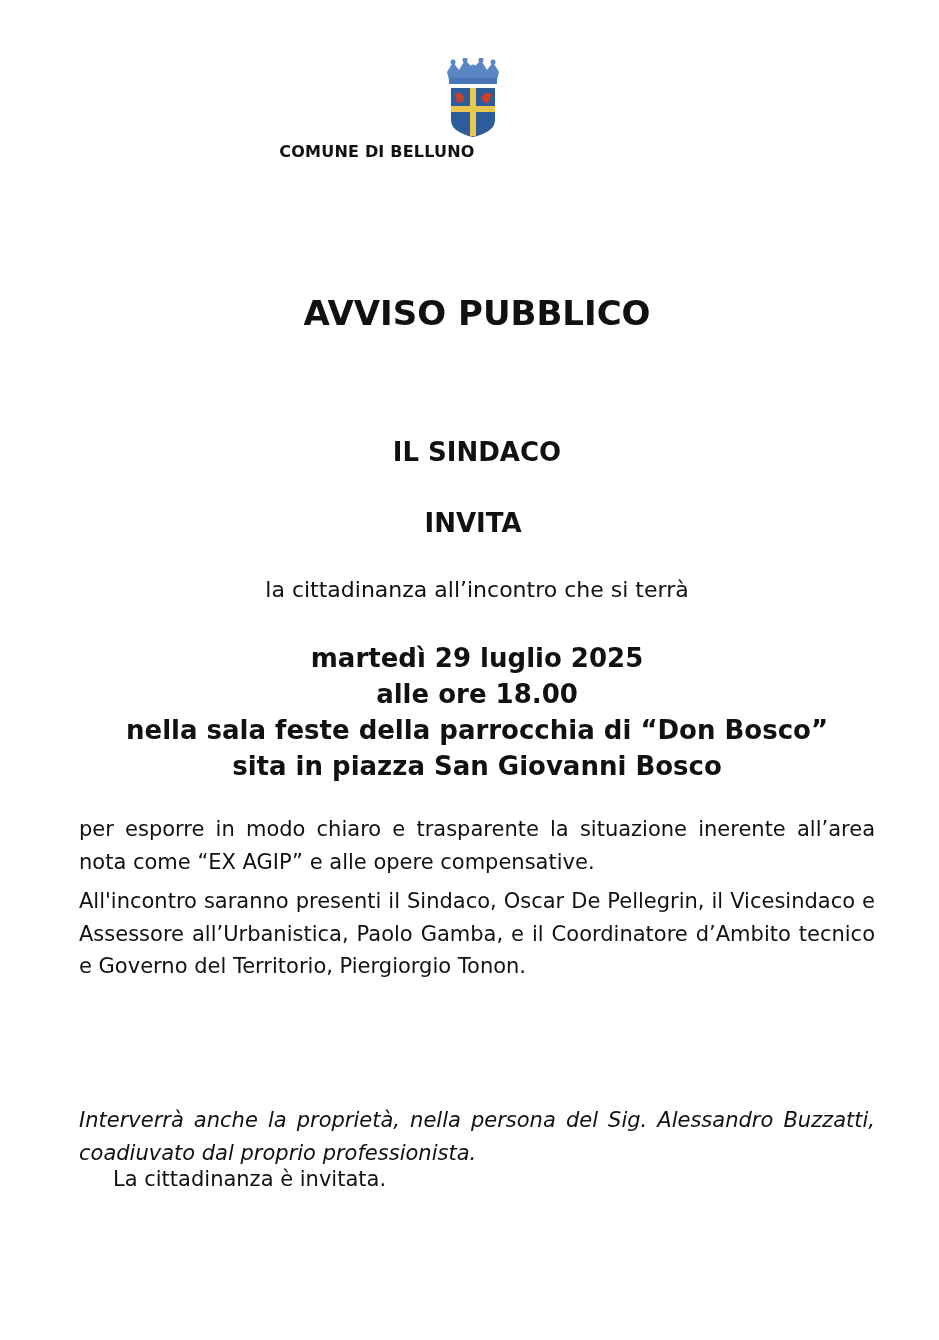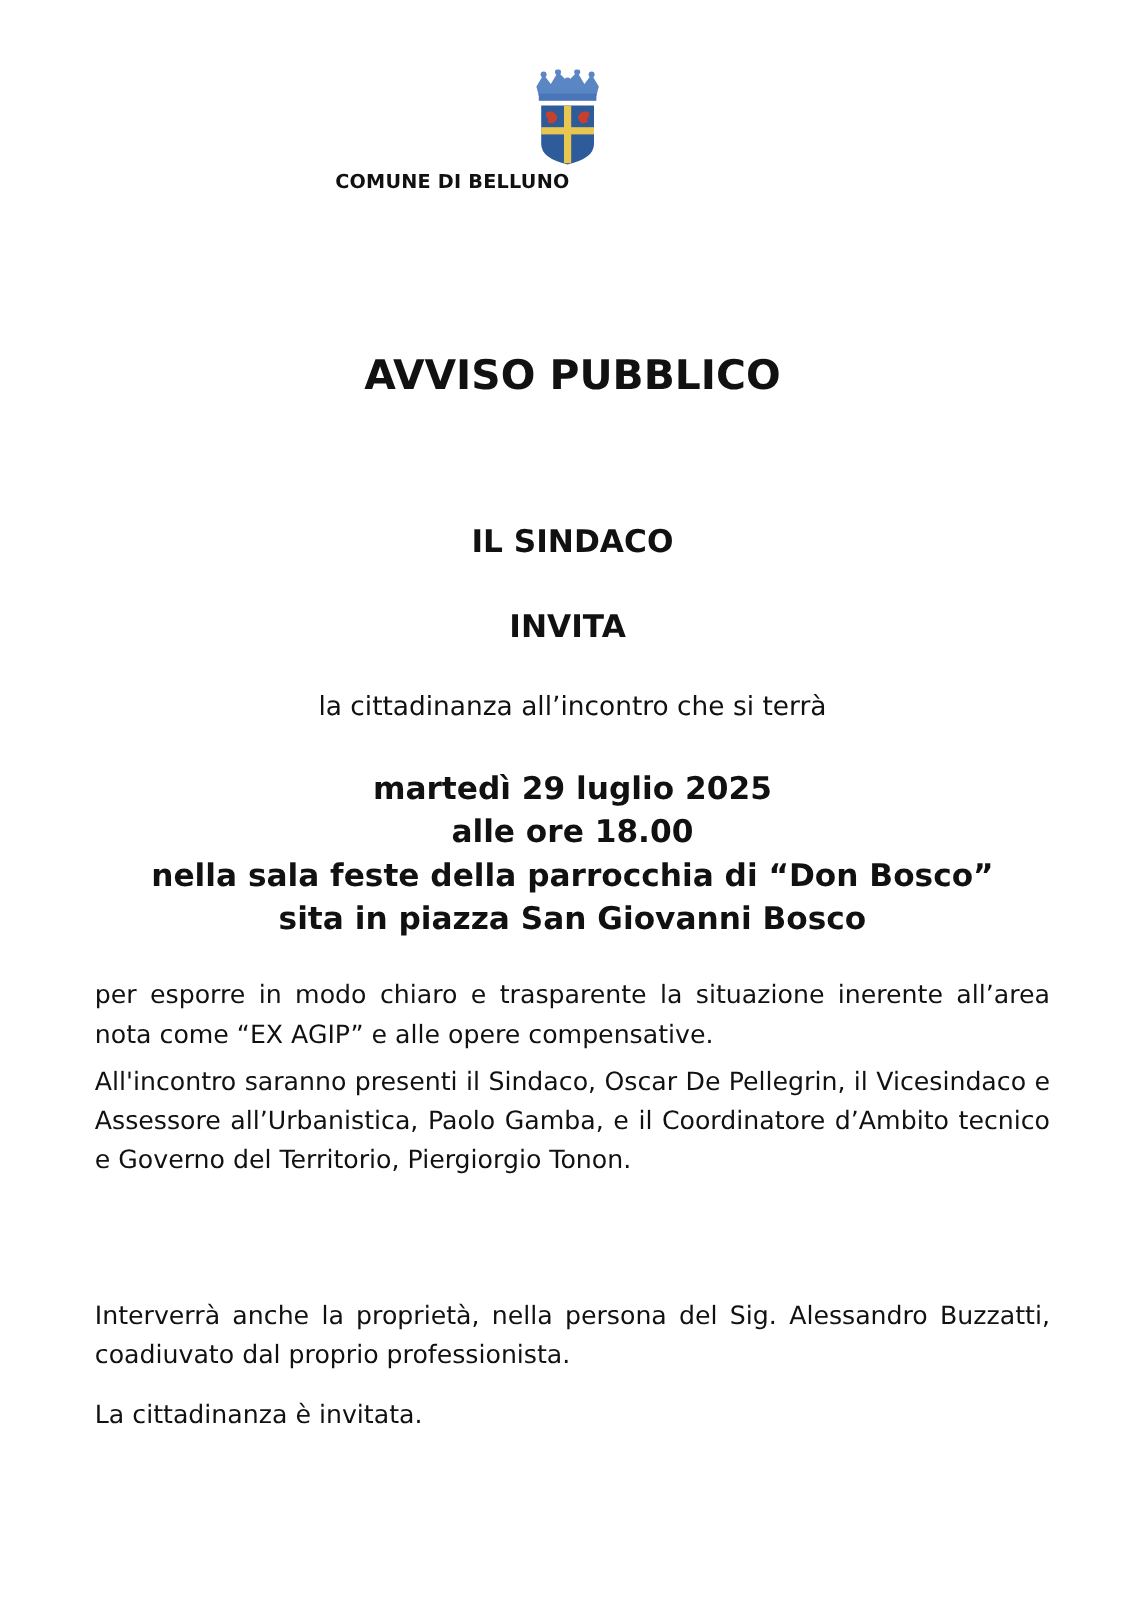--- a/index.html
+++ b/index.html
@@ -7,22 +7,22 @@
   .crest { position: absolute; left: 443px; top: 58px; width: 60px; height: 80px; }
   .comune { position: absolute; top: 142px; left: 0; width: 754px; text-align: center; font-weight: bold; font-size: 16px; letter-spacing: 0.2px; }
   .title { position: absolute; top: 293px; left: 0; width: 954px; text-align: center; font-weight: bold; font-size: 34px; }
   .sindaco { position: absolute; top: 437px; left: 0; width: 954px; text-align: center; font-weight: bold; font-size: 26px; }
   .invita { position: absolute; top: 508px; left: 0; width: 946px; text-align: center; font-weight: bold; font-size: 26px; }
   .intro { position: absolute; top: 577px; left: 0; width: 954px; text-align: center; font-size: 22px; }
   .event { position: absolute; top: 640px; left: 0; width: 954px; text-align: center; font-weight: bold; font-size: 26px; line-height: 36px; }
   .para { position: absolute; left: 79px; width: 796px; font-size: 21px; line-height: 32.5px; text-align: justify; text-align-last: left; }
   .p1 { top: 813px; }
   .p2 { top: 885px; }
-  .p3 { top: 1080px; }
-  .p4 { top: 1163px; }
+  .p3 { top: 1104px; font-style: italic; }
+  .p4 { top: 1163px; margin-left: 34px; }
 </style>
 </head>
 <body>
 
 <div>
 
   <svg class="crest" viewBox="0 0 60 80">
 
     <path d="M4 14 L10 4 L16 12 L22 2 L30 10 L38 2 L44 12 L50 4 L56 14 L54 22 L6 22 Z" fill="#5b86c4"></path>
     <rect x="6" y="20" width="48" height="6" fill="#4a76b8"></rect>

